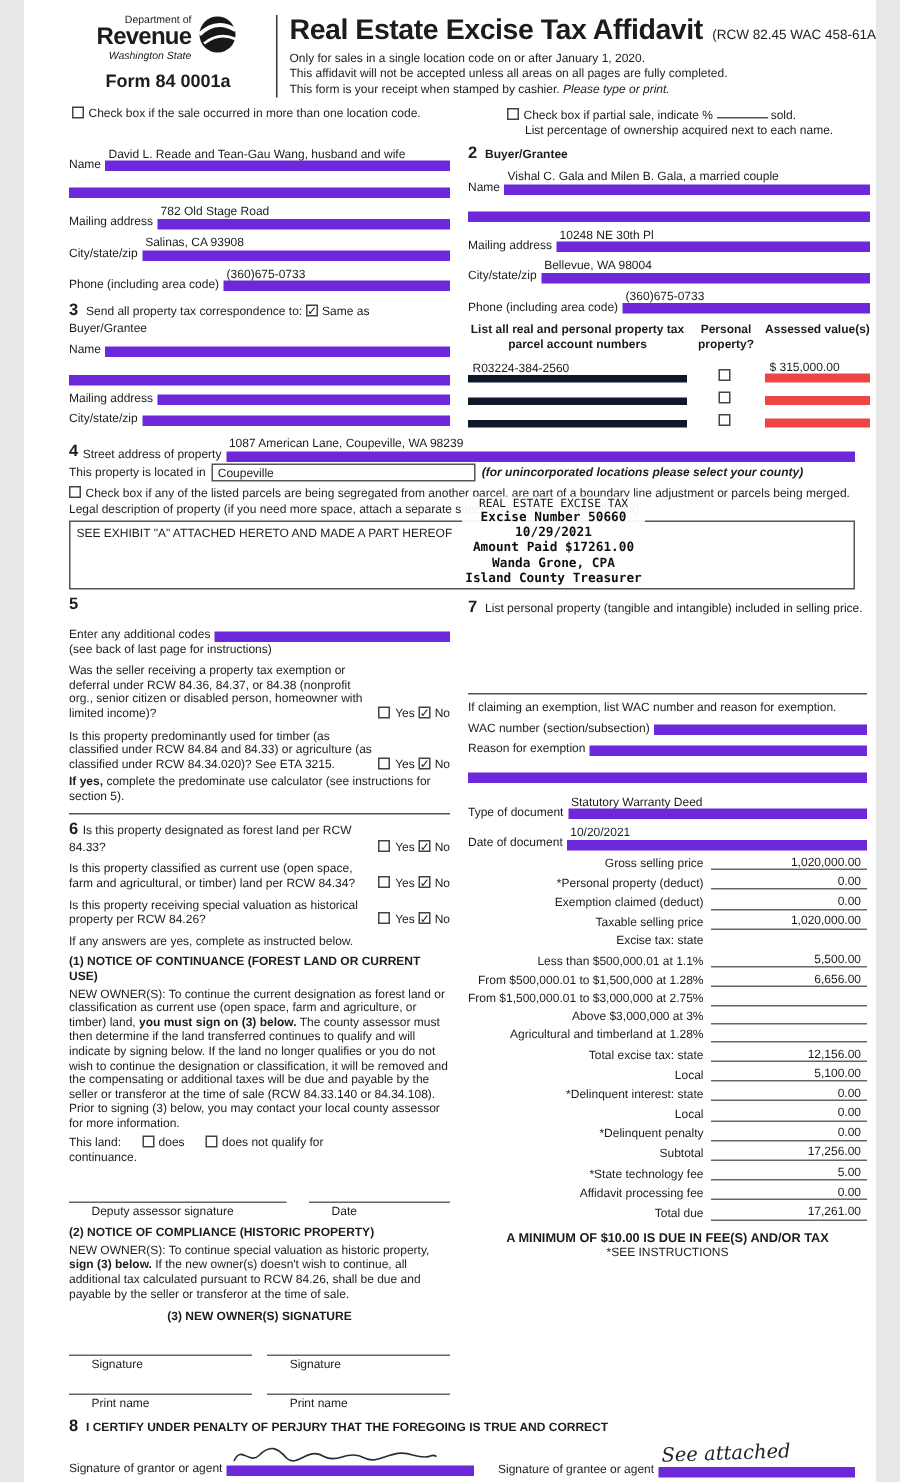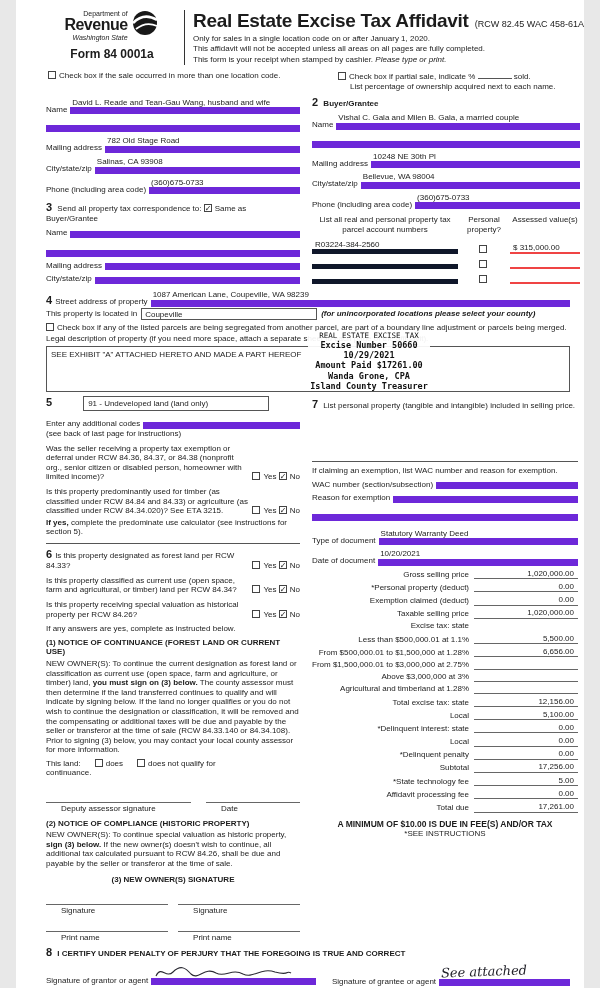--- a/index.html
+++ b/index.html
@@ -38,28 +38,28 @@
   .fline { display:flex; align-items:flex-end; margin-top:4px; }
   .flabel { white-space:nowrap; padding-right:3px; flex:none; }
   .fill { flex:1; border-bottom:7px solid #6d28d9; min-height:9px; padding:0 2px; }
   .secnum { font-size:11px; font-weight:bold; margin-right:3px; }
   .sechead { font-weight:bold; }
   
   .cols { display:flex; padding:2px 14px 0 30px; }
   .colL { width:266px; flex:none; padding-right:12px; }
   .colR { flex:1; }
   
-  .ptable-hdr { display:flex; text-align:center; font-weight:normal; margin-top:6px; }
+  .ptable-hdr { display:flex; text-align:center; font-weight:bold; margin-top:6px; }
   .ph1 { width:146px; flex:none; }
   .ph2 { width:52px; flex:none; }
   .ph3 { width:70px; flex:none; }
   .prow { display:flex; align-items:flex-end; margin-top:5px; }
   .pc1 { width:146px; flex:none; border-bottom:5px solid #0f172a; min-height:10px; padding:0 3px; }
   .pc2 { width:52px; flex:none; text-align:center; }
-  .pc3 { width:70px; flex:none; border-bottom:2px solid #ef4444; min-height:10px; padding:0 3px; }
+  .pc3 { width:70px; flex:none; border-bottom:6px solid #ef4444; min-height:10px; padding:0 3px; }
   
   .sec4 { padding:4px 14px 0 30px; }
   .located-row { display:flex; align-items:center; margin-top:1px; }
   .located-box { width:176px; border:1px solid #555; height:12px; padding:1px 3px; margin:0 4px; flex:none; }
   .bold-it { font-weight:bold; font-style:italic; }
   .legal-box { border:1px solid #555; height:46px; padding:3px 4px; margin-top:2px; }
   
   .stamp { position:absolute; top:331px; left:292px; width:122px;
            background:rgba(255,255,255,0.93); text-align:center;
            font-family:"DejaVu Sans Mono", monospace; color:#101010; z-index:5; }
@@ -270,21 +270,20 @@
     <div class="s2">Amount Paid $17261.00</div>
     <div class="s2">Wanda Grone, CPA</div>
     <div class="s2">Island County Treasurer</div>
   </div>
 
   <div class="cols2">
 
     <div class="c5">
       <div class="codebox-row">
         <span class="secnum">5</span>
-        <span class="code-box">91 - Undeveloped land (land only)</span>
       </div>
       <div class="fline" style="margin-top:8px;">
         <span class="flabel">Enter any additional codes</span>
         <span class="fill"></span>
       </div>
       <div>(see back of last page for instructions)</div>
 
       <div class="qrow">
         <span class="qtext">Was the seller receiving a property tax exemption or deferral under RCW 84.36, 84.37, or 84.38 (nonprofit org., senior citizen or disabled person, homeowner with limited income)?</span>
         <span class="yn"><span class="cb"></span><span>Yes</span> <span class="cb">✓</span><span>No</span></span>

